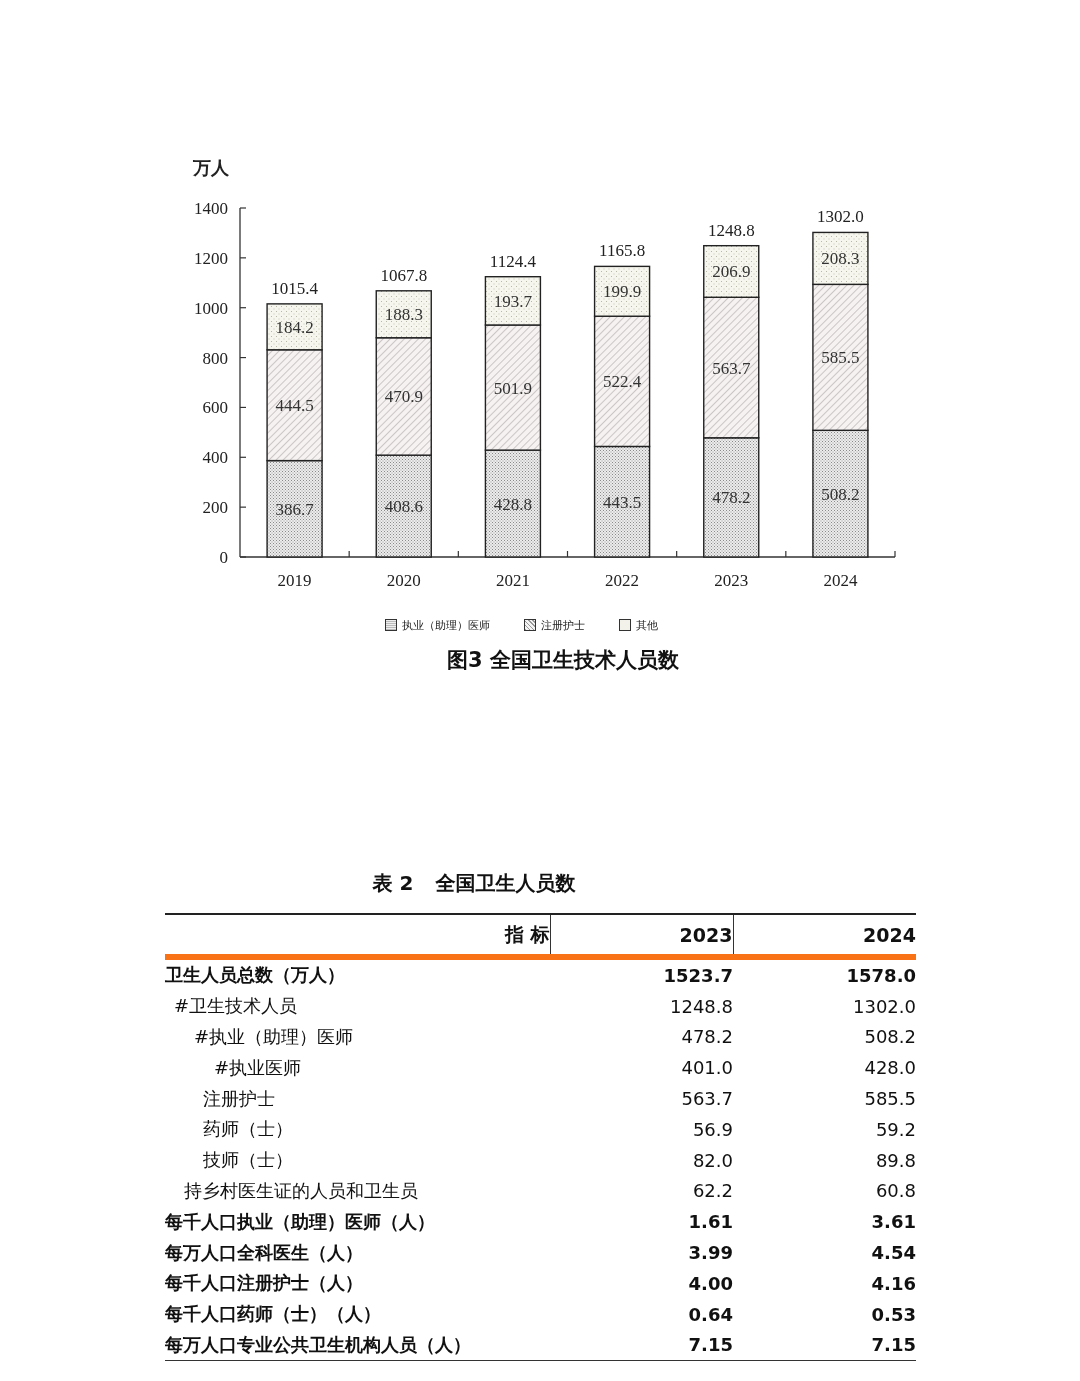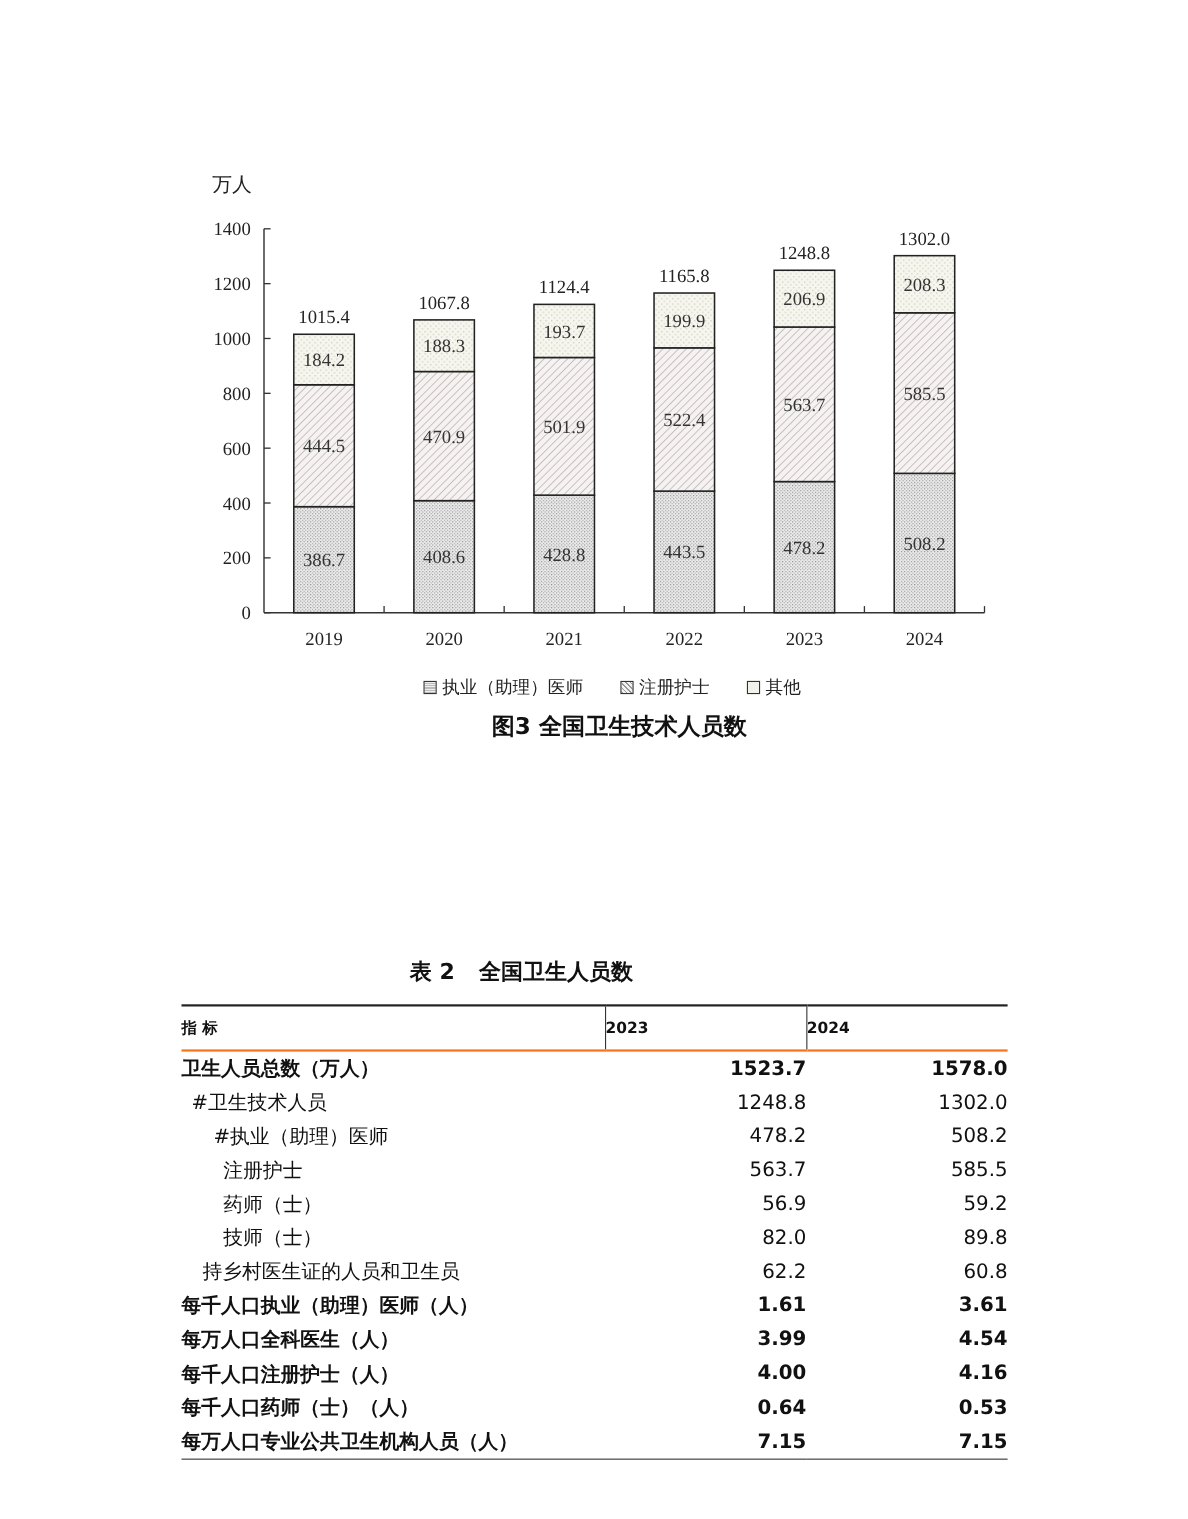--- a/index.html
+++ b/index.html
@@ -1,37 +1,37 @@
 <!DOCTYPE html>
 <html><head>
   <meta charset="utf-8">
   <style>
     html, body { margin:0; padding:0; background:#ffffff; }
     body { width:1080px; height:1381px; position:relative; overflow:hidden;
            font-family: "DejaVu Sans", "Liberation Sans", sans-serif; color:#111; }
     #chart { position:absolute; left:0; top:0; width:1080px; height:700px; }
     #chart svg { position:absolute; left:0; top:0; }
     .legend { position:absolute; top:612px; left:385px; width:420px; height:26px;
-              font-size:16px; color:#222; display:flex; align-items:center; }
+              font-size:11px; color:#222; display:flex; align-items:center; }
     .legend-item { display:flex; align-items:center; margin-right:34px; }
     .legend-swatch { width:12px; height:12px; border:1px solid #333; margin-right:5px; box-sizing:border-box; }
     .sw-doctor { background: repeating-linear-gradient(0deg,#bbb 0 1px,#eee 1px 2px); }
     .sw-nurse { background: repeating-linear-gradient(45deg,#999 0 1px,#f3f3f3 1px 3px); }
     .sw-other { background:#f2f2ea; }
     .chart-title { position:absolute; top:646px; left:0; width:1126px; text-align:center;
                    font-size:21px; font-weight:bold; letter-spacing:0px; }
-    .ylabel-unit { position:absolute; left:193px; top:156px; font-size:18px; color:#222; }
+    .ylabel-unit { position:absolute; left:193px; top:156px; font-size:18px; color:#222;font-weight:bold; }
 
     .table-caption { position:absolute; top:870px; left:0; width:948px; text-align:center;
                      font-size:20px; font-weight:bold; }
     .table-caption .num { margin-right:22px; }
     table.data { position:absolute; top:913px; left:165px; width:751px; border-collapse:collapse;
                  font-size:18px; }
-    table.data thead th { border-top:2px solid #222; border-bottom:2px solid #f97316; height:39px;
-                          font-weight:bold; font-size:14px; text-align:left; padding:0; }
+    table.data thead th { border-top:2px solid #222; border-bottom:6px solid #f97316; height:39px;
+                          font-weight:bold; font-size:19px; text-align:right; padding:0; }
     table.data thead th + th { border-left:1.5px solid #333; }
     table.data tbody td { height:30.8px; padding:0; white-space:nowrap; }
     table.data tbody td.label { text-align:left; }
     table.data tbody td.val { text-align:right; padding-right:0; }
     table.data tbody tr.bold td { font-weight:bold; }
     table.data tbody tr:last-child td { border-bottom:1.5px solid #333; }
     .indent-1 { padding-left:9px !important; }
     .indent-2 { padding-left:29px !important; }
     .indent-3 { padding-left:49px !important; }
     .indent-sub { padding-left:38px !important; }
@@ -191,20 +191,25 @@
         <td class="label indent-1">#卫生技术人员</td>
         <td class="val">1248.8</td>
         <td class="val">1302.0</td>
       </tr>
       <tr>
         <td class="label indent-2">#执业（助理）医师</td>
         <td class="val">478.2</td>
         <td class="val">508.2</td>
       </tr>
       <tr>
+        <td class="label indent-3">#执业医师</td>
+        <td class="val">401.0</td>
+        <td class="val">428.0</td>
+      </tr>
+      <tr>
         <td class="label indent-sub">注册护士</td>
         <td class="val">563.7</td>
         <td class="val">585.5</td>
       </tr>
       <tr>
         <td class="label indent-sub">药师（士）</td>
         <td class="val">56.9</td>
         <td class="val">59.2</td>
       </tr>
       <tr>

